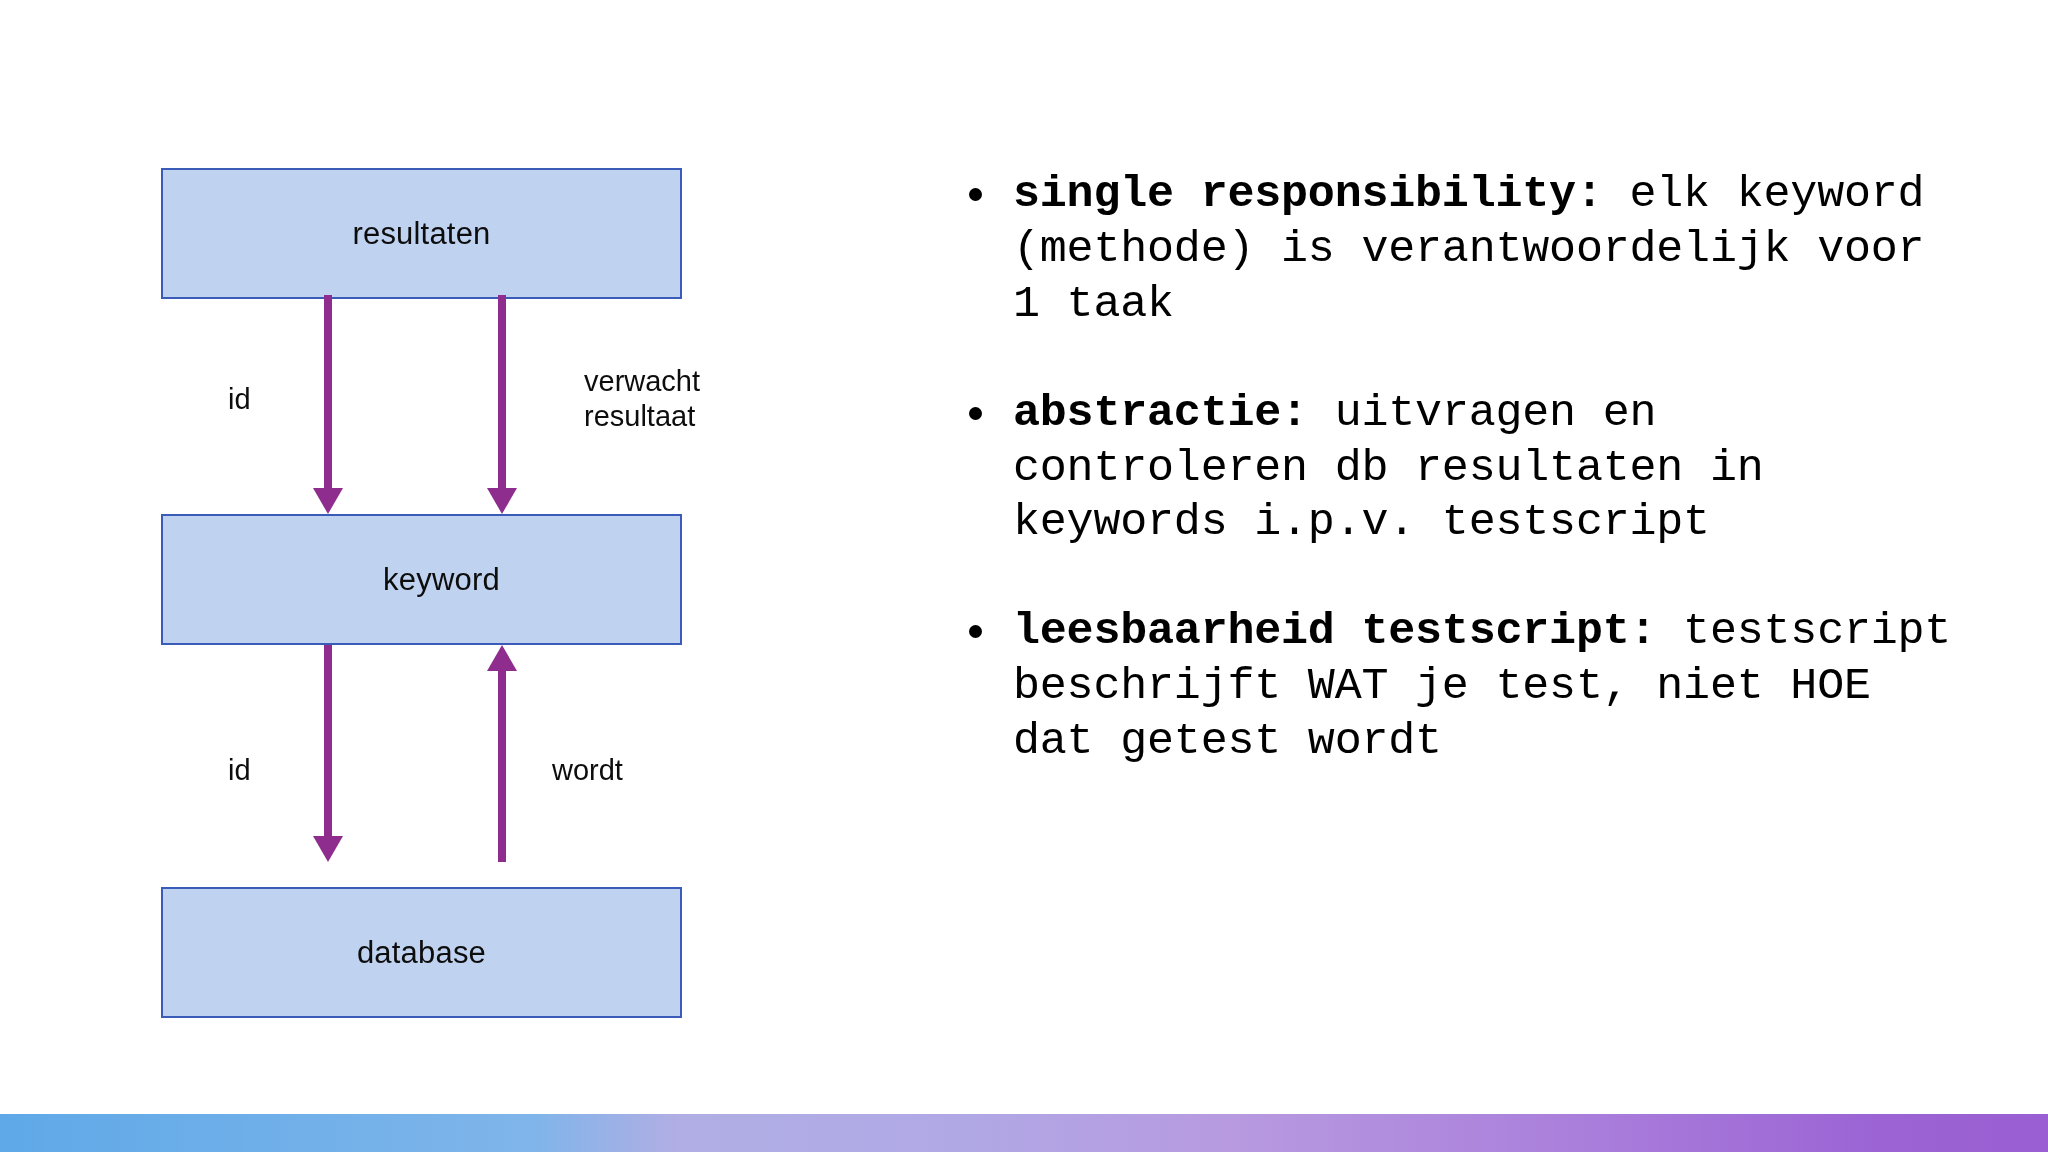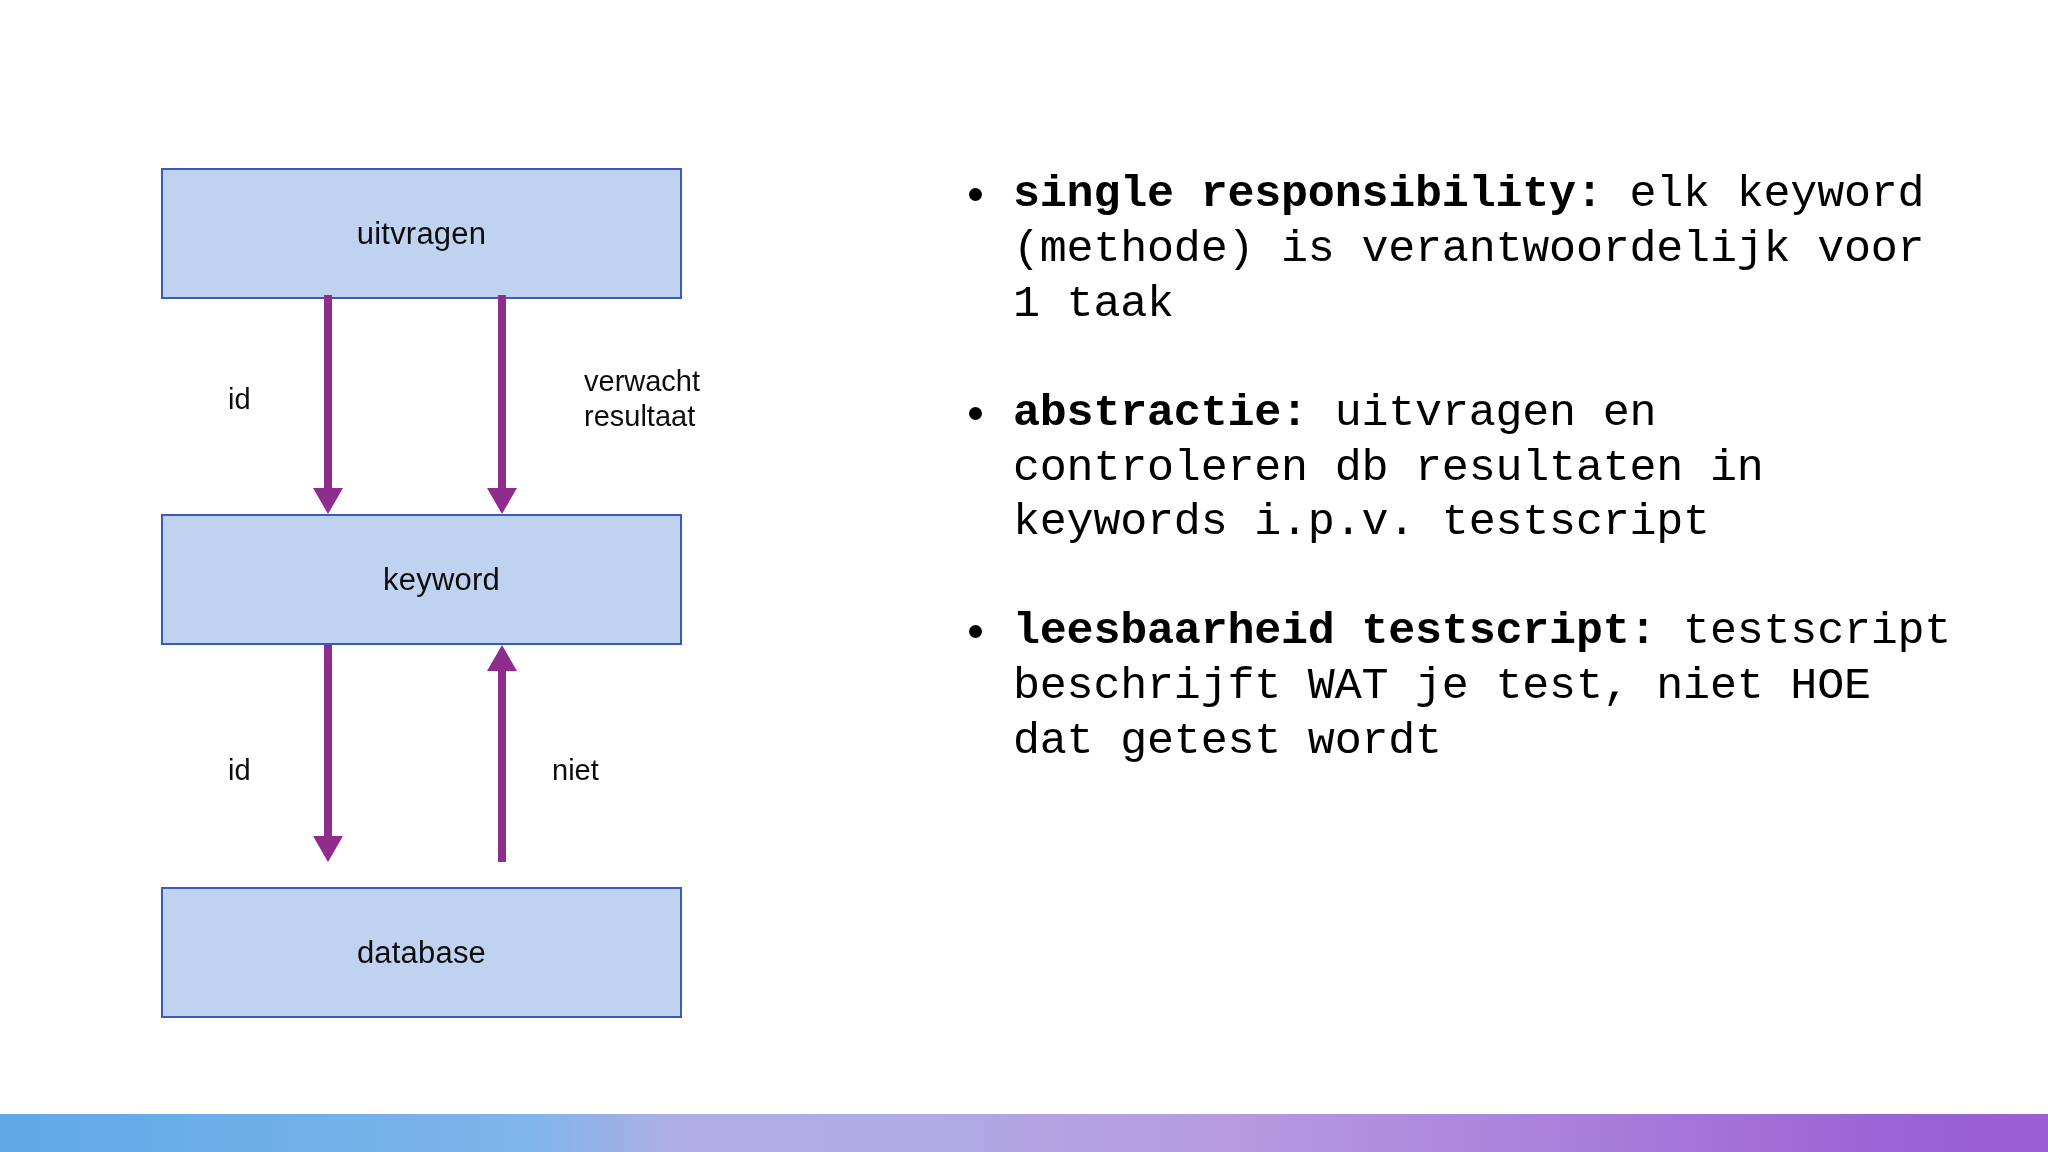--- a/index.html
+++ b/index.html
@@ -145,21 +145,21 @@
   }
 </style>
 </head>
 <body>
 
 <div id="slide">
 
   <div id="diagram">
 
     <div class="flow-box" id="box-testscript">
-      <span class="flow-label">uitvragen</span>
+      <span class="flow-label">resultaten</span>
     </div>
 
     <div class="flow-box" id="box-keyword">
       <span class="flow-label">keyword</span>
     </div>
 
     <div class="flow-box" id="box-database">
       <span class="flow-label">database</span>
     </div>
 
@@ -173,21 +173,21 @@
       <div class="head"></div>
     </div>
     <div class="arrow up" id="arrow-data-bottom">
       <div class="head"></div>
     </div>
 
     <div class="edge-label" id="label-id-top">id</div>
     <div class="edge-label" id="label-verwacht-top">verwacht
 resultaat</div>
     <div class="edge-label" id="label-id-bottom">id</div>
-    <div class="edge-label" id="label-data-bottom">niet</div>
+    <div class="edge-label" id="label-data-bottom">wordt</div>
 
   </div>
 
   <div id="bullets">
 
     <div class="bullet-item">
       <span class="bullet-dot"></span>
       <span class="bullet-lead">single responsibility:</span><span class="bullet-rest"> elk keyword (methode) is verantwoordelijk voor 1 taak</span>
     </div>
 

